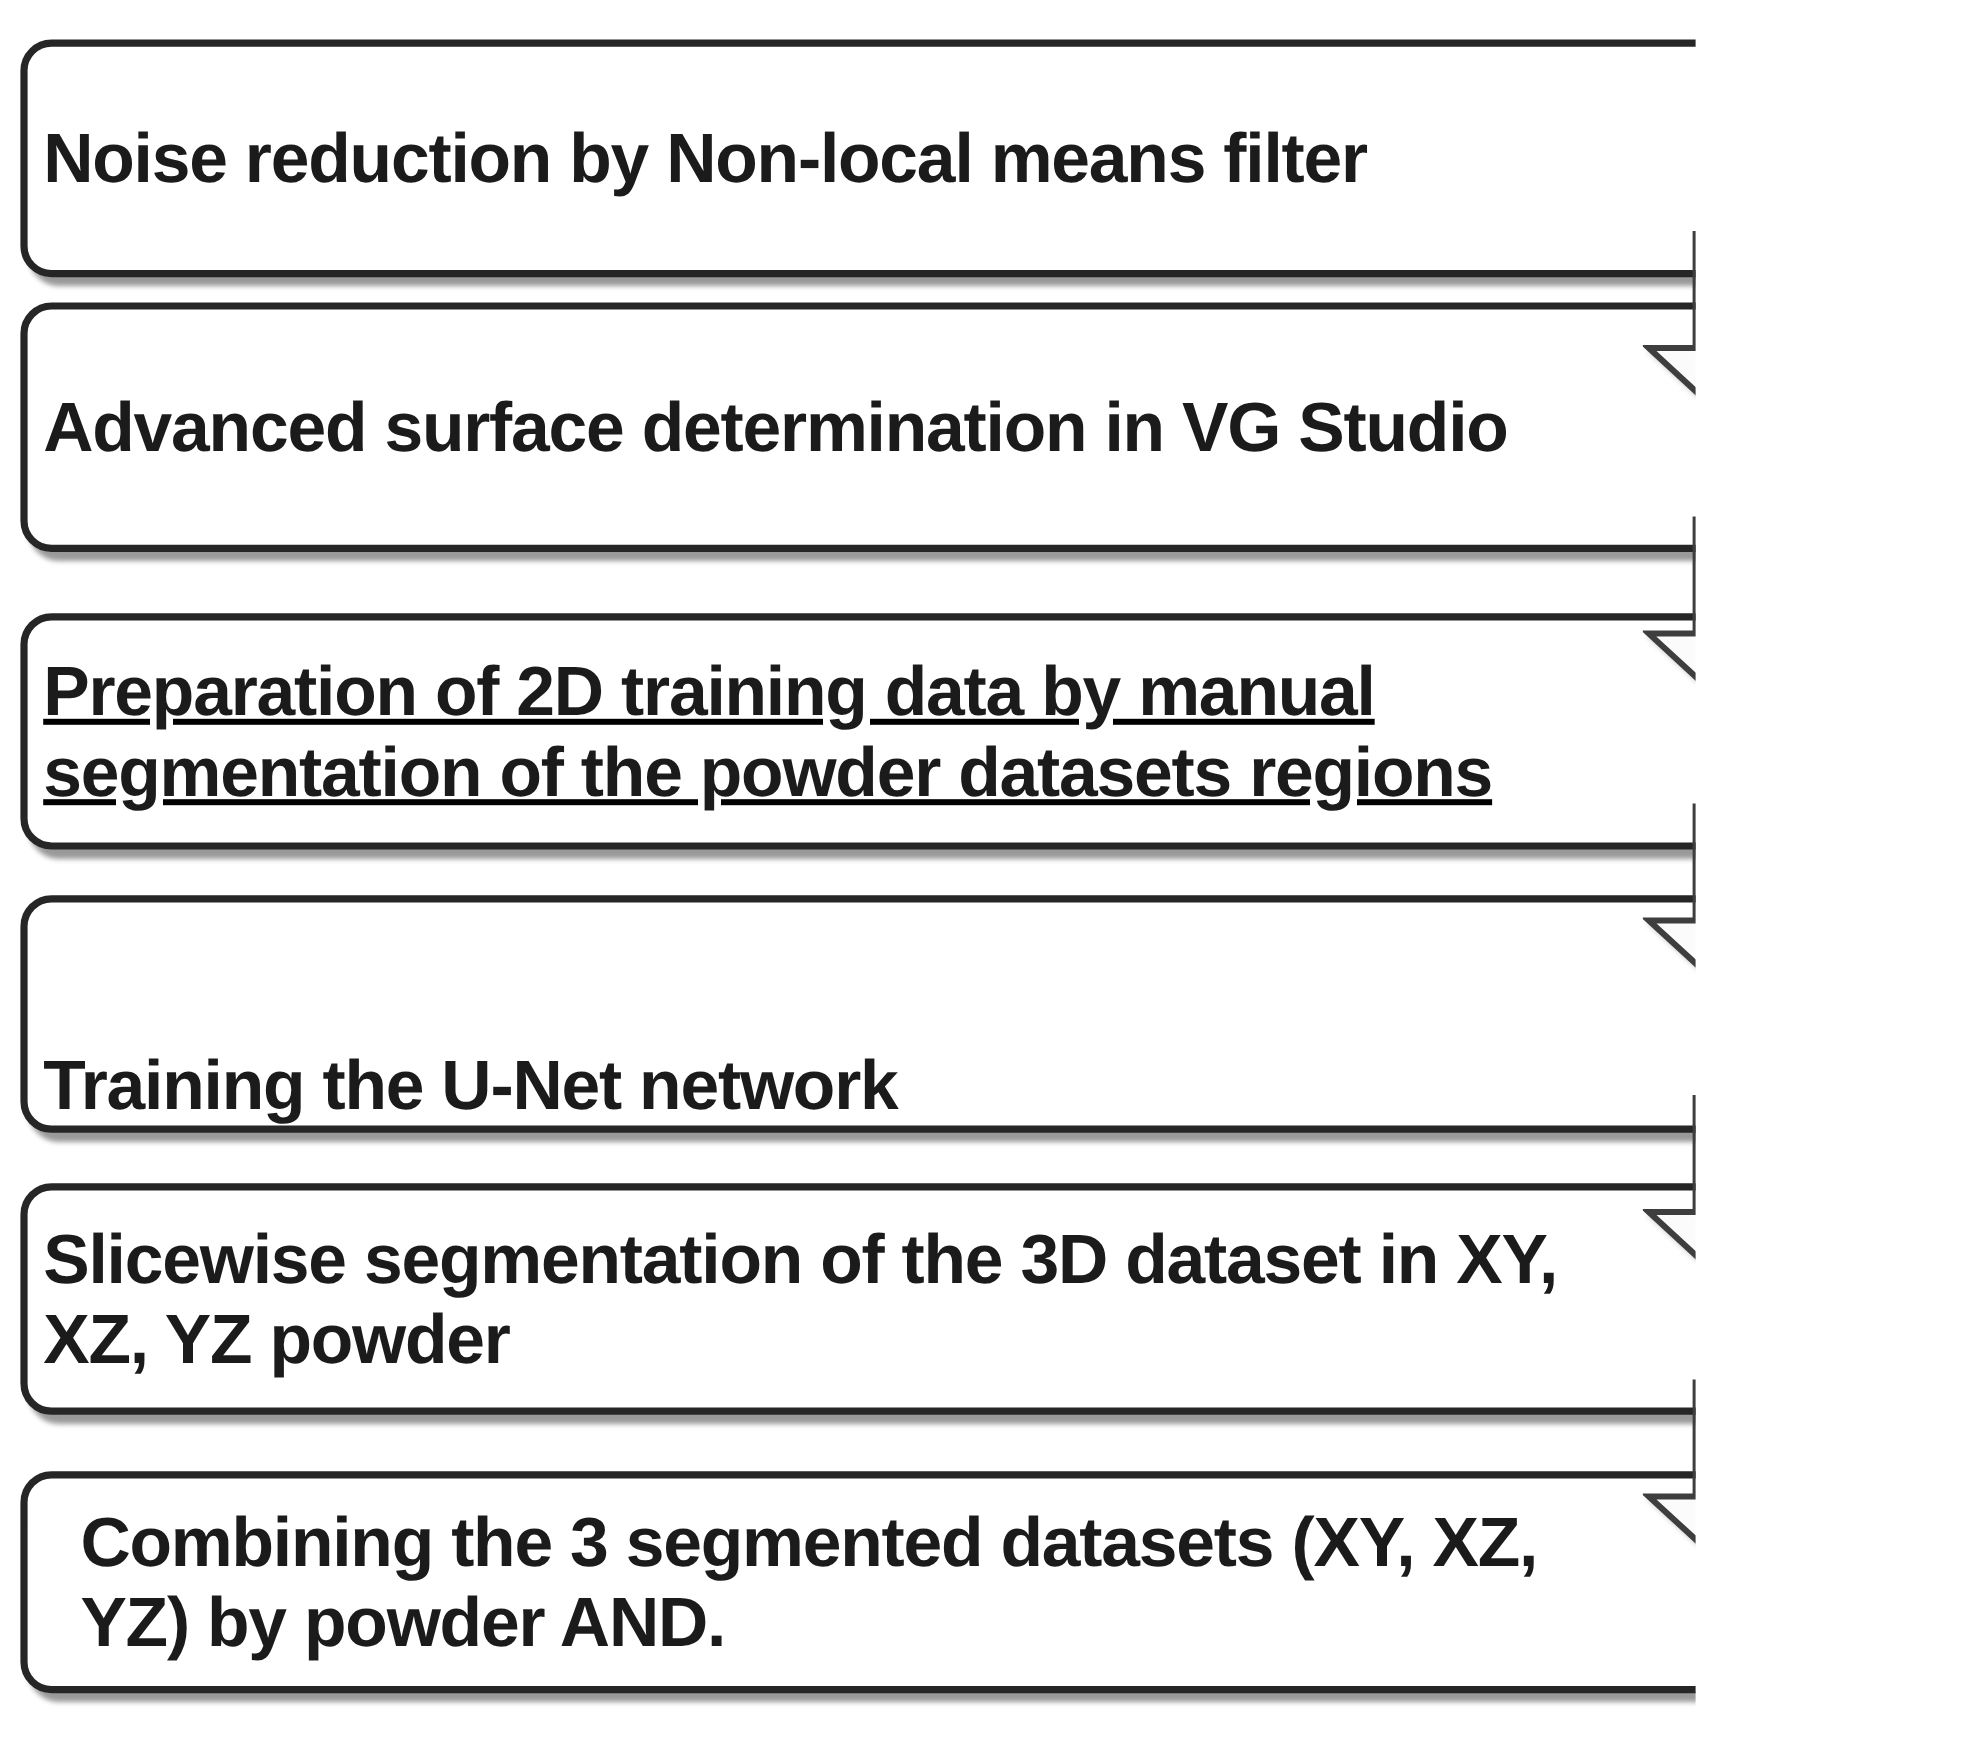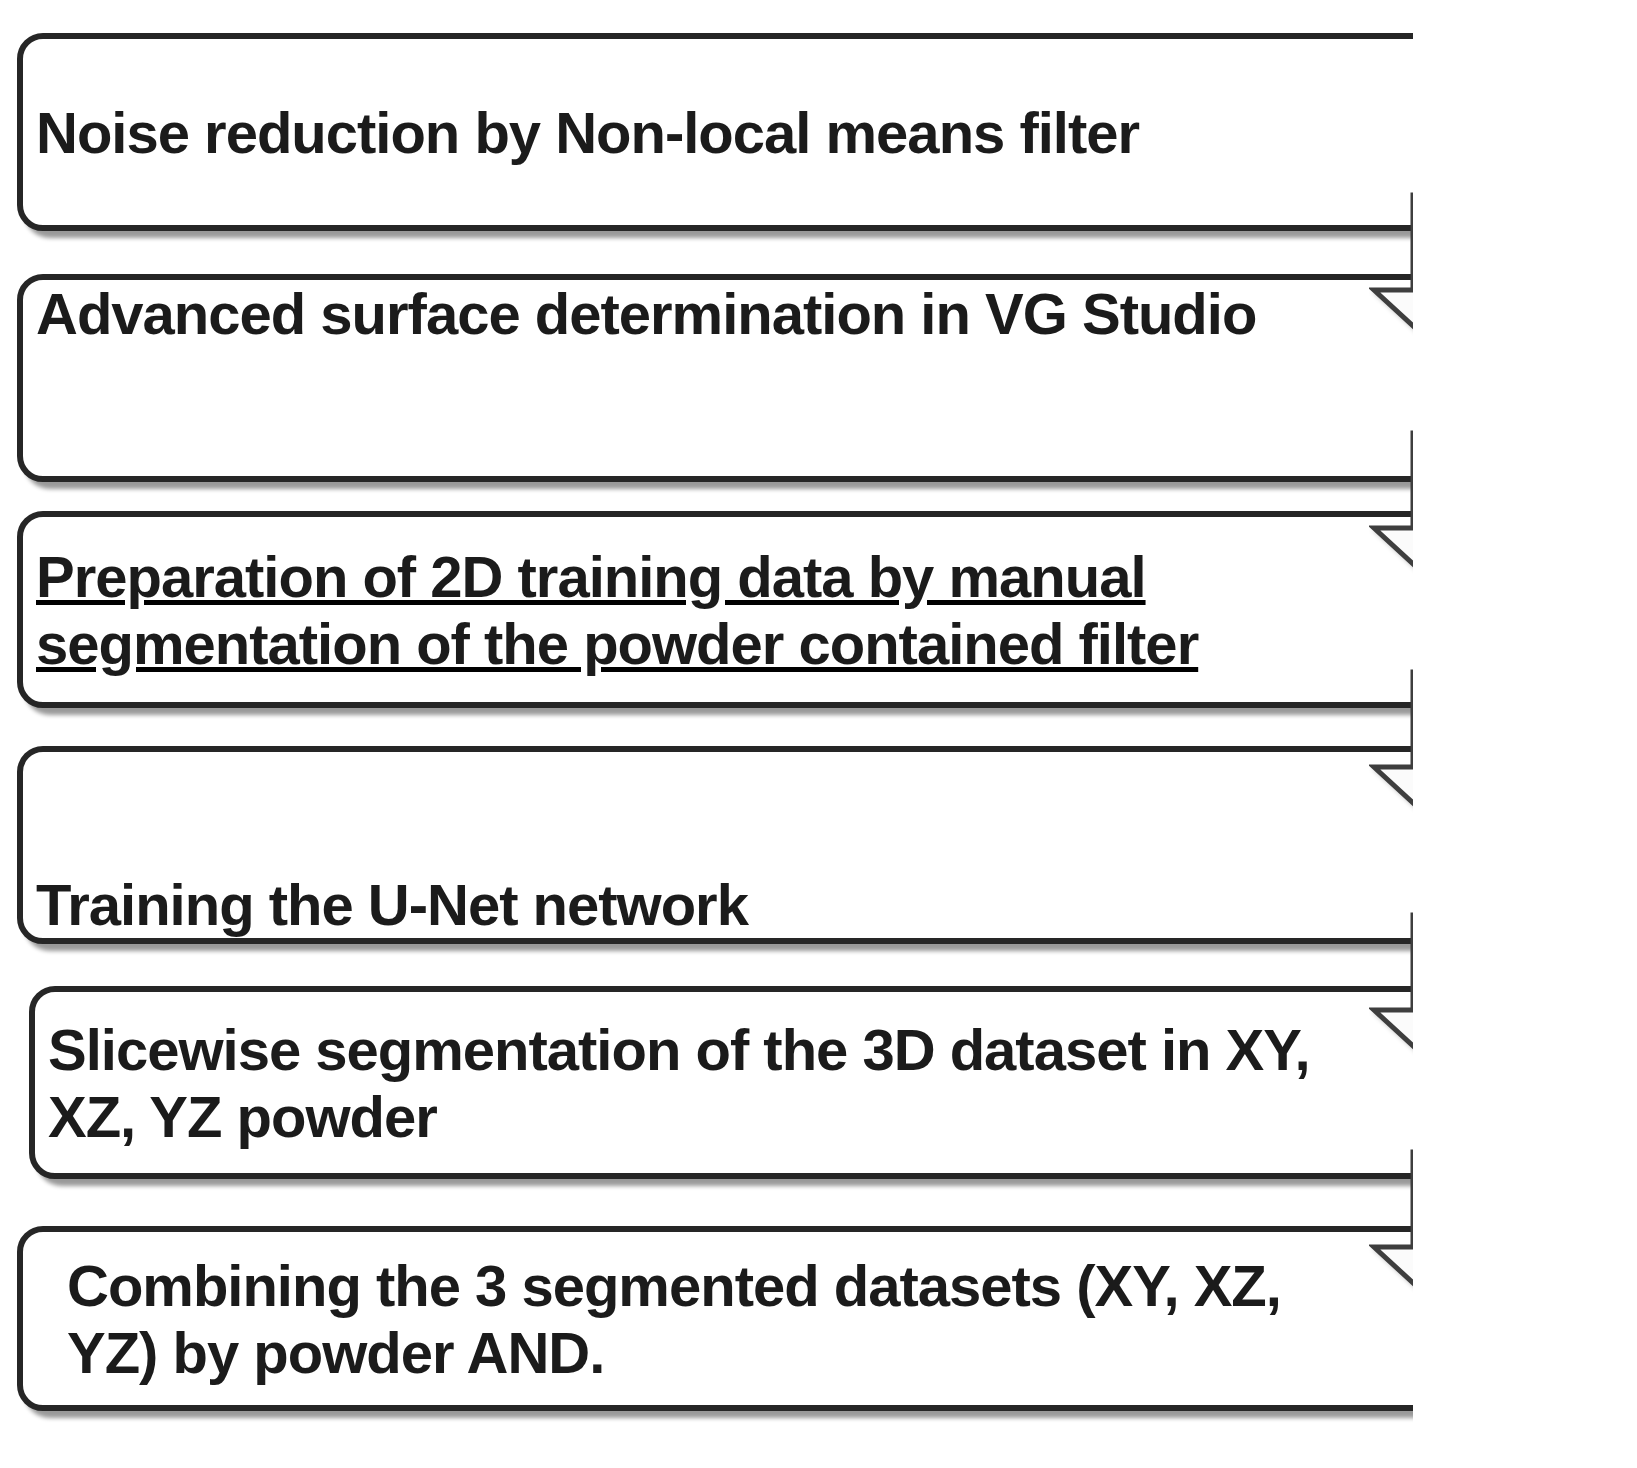--- a/index.html
+++ b/index.html
@@ -28,24 +28,24 @@
   .flow-box .line{
     display:block;
     font-size:58px;
     line-height:67px;
     font-weight:600;
     letter-spacing:-1px;
     color:#1b1b1b;
     white-space:nowrap;
   }
   .b1{top:33px;height:198px;}
-  .b2{top:274px;height:208px;justify-content:space-between;}
+  .b2{top:252px;height:208px;}
   .b3{top:511px;height:197px;text-decoration:underline;}
   .b4{top:746px;height:198px;justify-content:flex-end;}
-  .b5{top:986px;height:193px;margin-left:12px;}
+  .b5{top:986px;height:193px;}
   .b6{top:1226px;height:185px;padding-left:44px;}
 
   .connector{
     position:absolute;
     left:1369px;
     width:186px;
     height:182px;
     pointer-events:none;
   }
   .a1{top:192px;}
@@ -71,21 +71,21 @@
   <div class="flow-box b1">
     <span class="line">Noise reduction by Non-local means filter</span>
   </div>
 
   <div class="flow-box b2">
     <span class="line">Advanced surface determination in VG Studio</span>
   </div>
 
   <div class="flow-box b3">
     <span class="line">Preparation of 2D training data by manual</span>
-    <span class="line">segmentation of the powder contained filter</span>
+    <span class="line">segmentation of the powder datasets regions</span>
   </div>
 
   <div class="flow-box b4">
     <span class="line">Training the U-Net network</span>
   </div>
 
   <div class="flow-box b5">
     <span class="line">Slicewise segmentation of the 3D dataset in XY,</span>
     <span class="line">XZ, YZ powder</span>
   </div>

